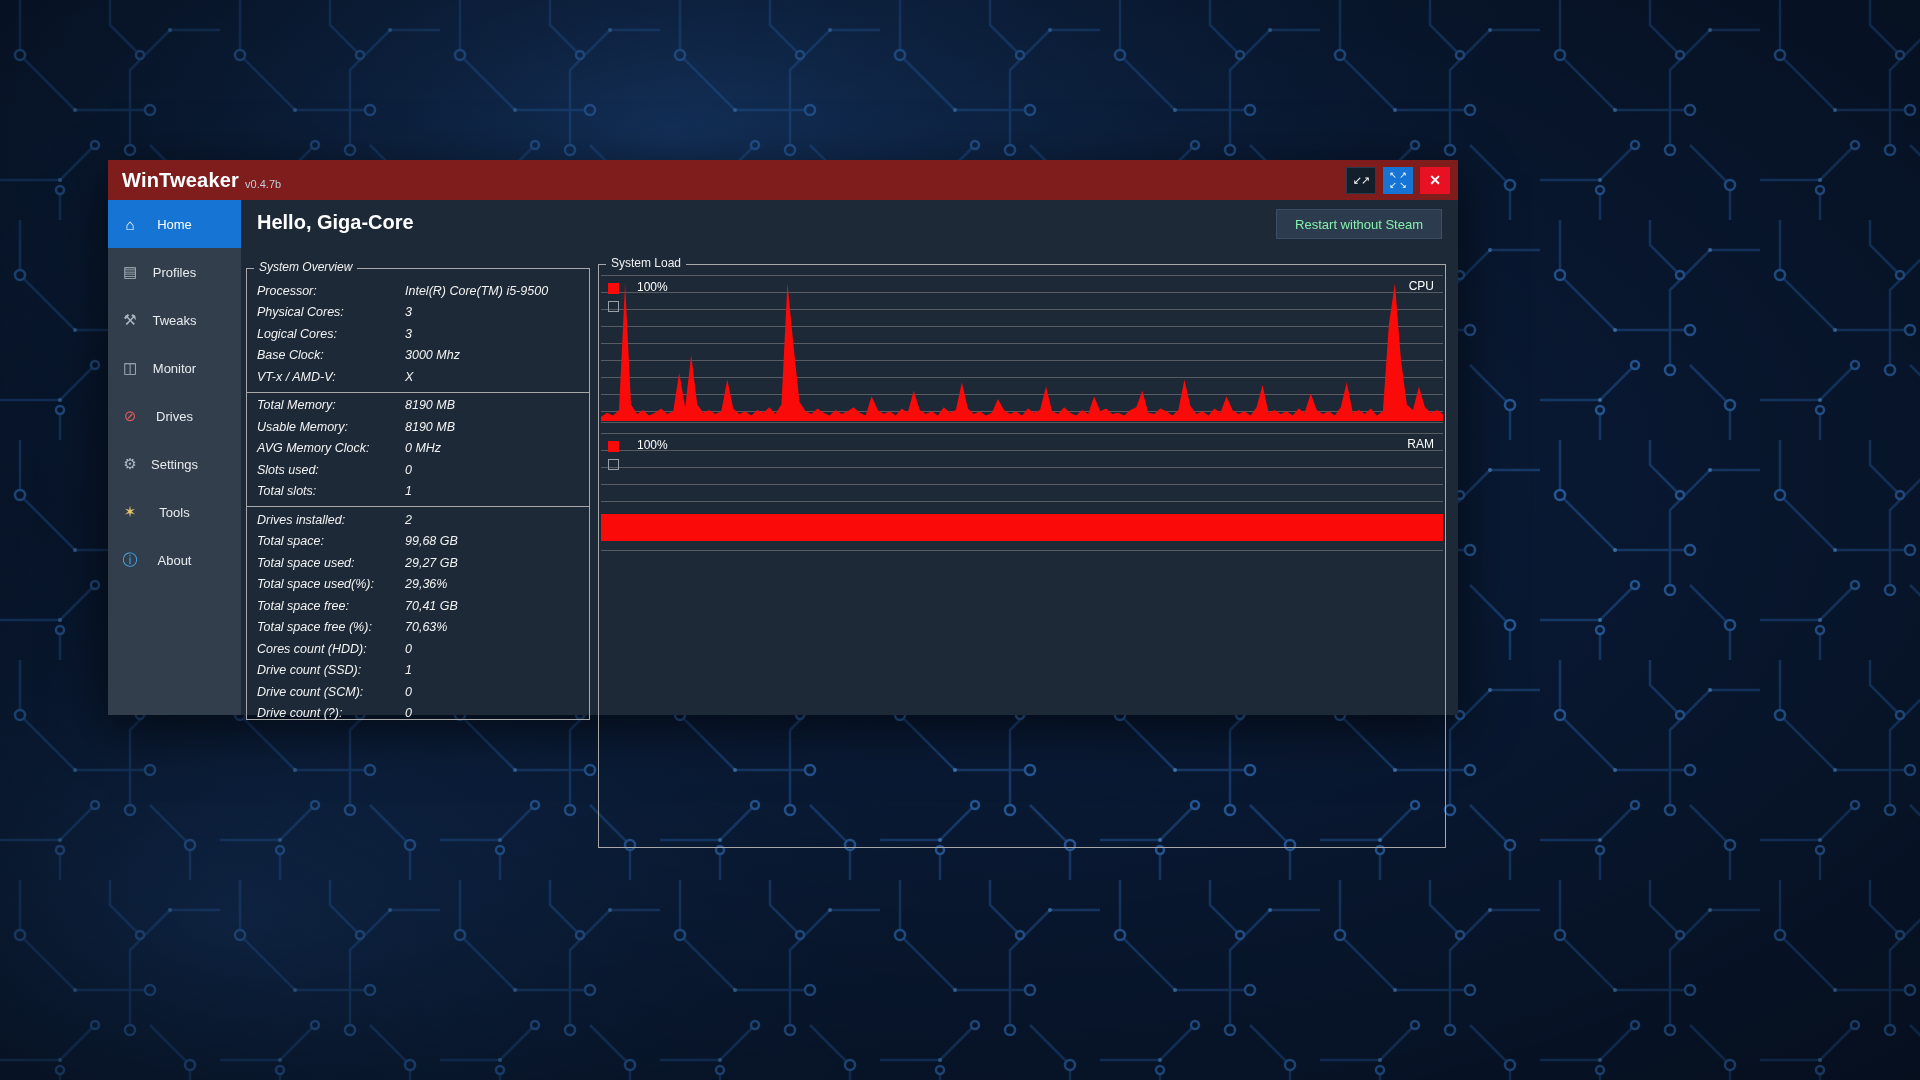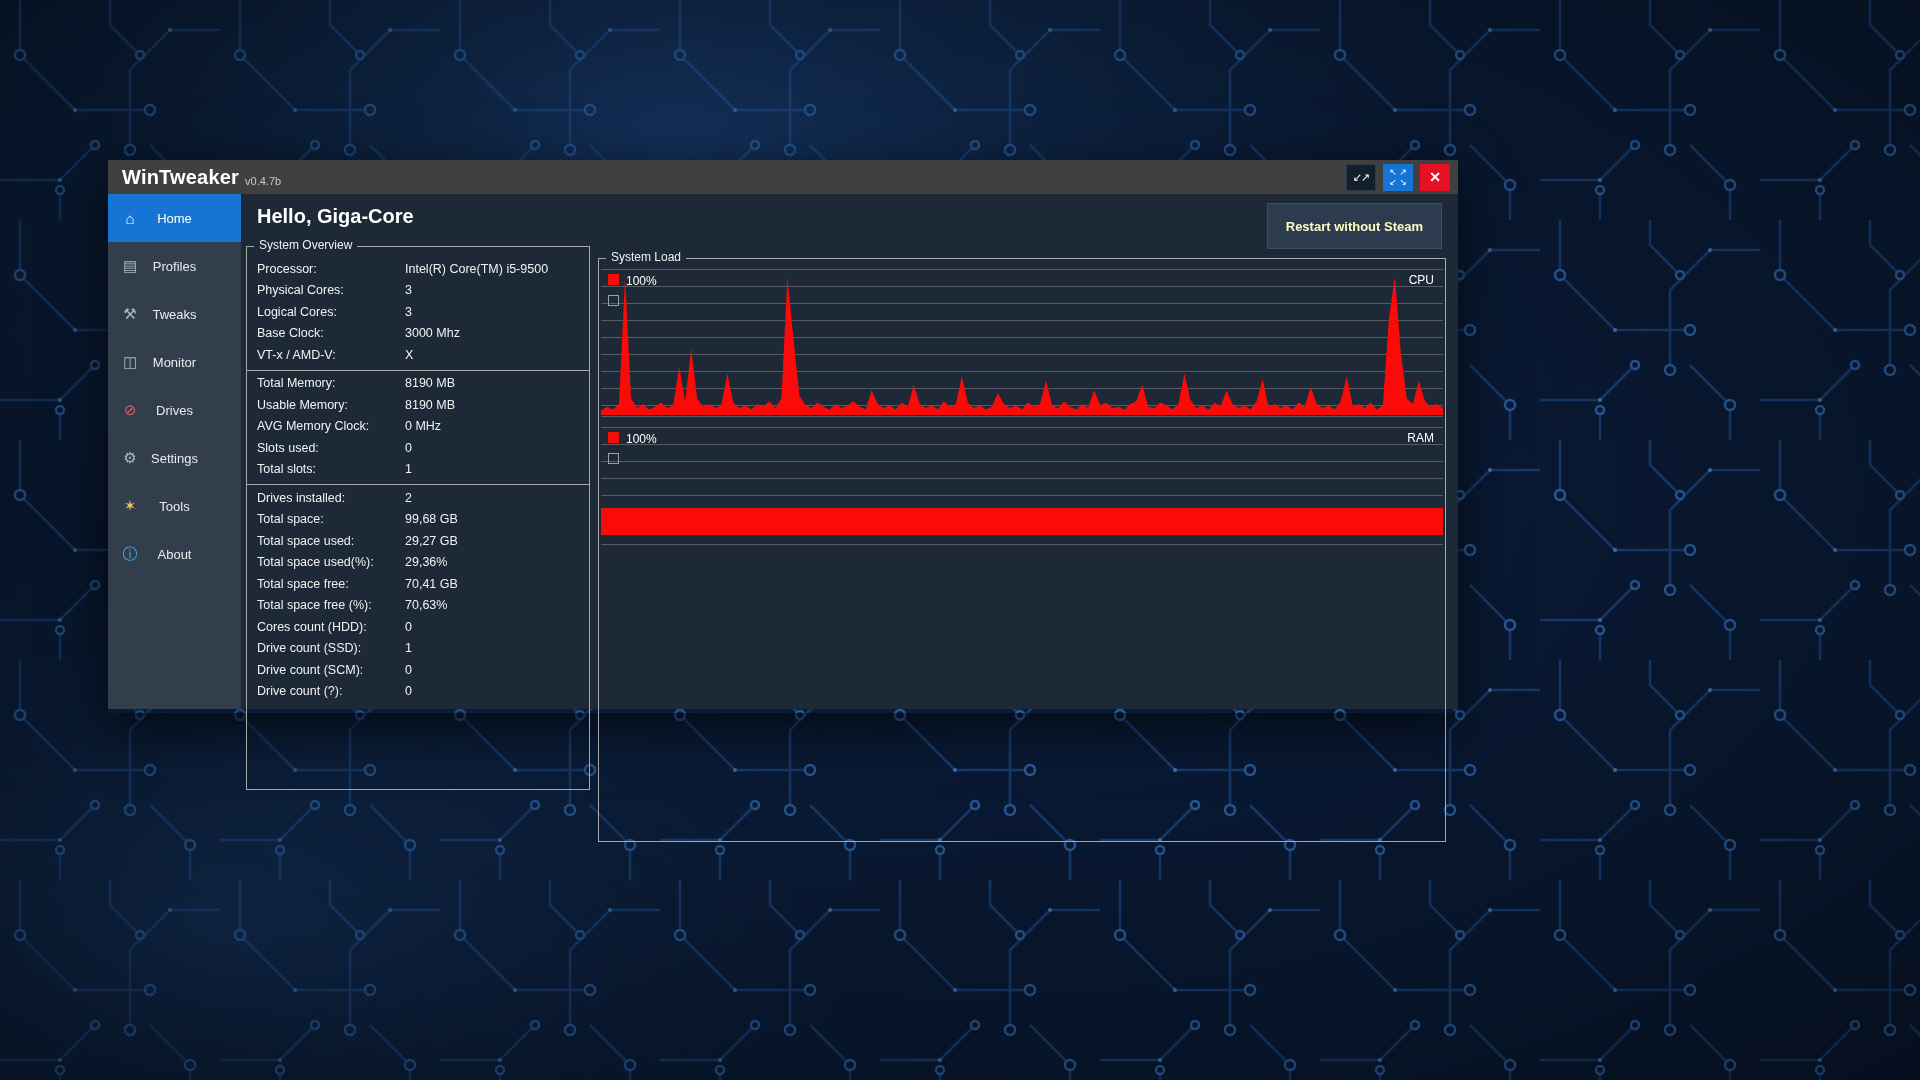--- a/index.html
+++ b/index.html
@@ -5,21 +5,21 @@
   * { box-sizing: border-box; margin: 0; padding: 0; }
   html, body { width: 1920px; height: 1080px; overflow: hidden; background:#081430;
     font-family: "Liberation Sans", sans-serif; }
 
   .wallpaper { position: fixed; inset: 0; z-index: 0; }
 
   
   .window { position: absolute; left: 108px; top: 160px; width: 1350px; height: 553px;
     z-index: 2; box-shadow: 0 14px 50px rgba(0,0,0,.65); }
 
-  .titlebar { height: 34px; background: #404040; display: flex; align-items: center;
+  .titlebar { height: 40px; background: #7f1d1d; display: flex; align-items: center;
     padding-left: 14px; justify-content: space-between; }
   .title { font-size: 20px; font-weight: bold; color: #ffffff; letter-spacing: .2px; }
   .version { font-size: 11px; color: #c2cbd4; margin-left: 6px; margin-top: 7px; }
   .controls { margin-left: auto; display: flex; gap: 7px; padding-right: 8px; }
   .ctrl { width: 30px; height: 27px; display: flex; align-items: center; justify-content: center;
     color: #fff; cursor: pointer; font-size: 11px; line-height: 1; user-select: none; }
   .ctrl.restore { background: #141f2c; border: 1px solid #2a3a4d; letter-spacing: -1px; }
   .ctrl.maximize { background: #1574d4; }
   .max-grid { display: grid; grid-template-columns: 10px 10px; grid-template-rows: 10px 10px;
     font-size: 9px; }
@@ -33,50 +33,50 @@
   .side-item { position: relative; height: 48px; display: flex; align-items: center;
     color: #e8ebee; font-size: 13px; cursor: pointer; }
   .side-item.active { background: #1574d4; color: #ffffff; }
   .side-icon { position: absolute; left: 11px; width: 22px; text-align: center; font-size: 15px; }
   .side-label { width: 100%; text-align: center; }
 
   
   .content { flex: 1; position: relative; background: #1d2936; }
   .greeting { position: absolute; left: 16px; top: 11px; font-size: 20px; font-weight: bold;
     color: #ffffff; }
-  .restart-btn { position: absolute; right: 16px; top: 9px; height: 46px; padding: 0 18px;
-    background: #2c3c4e; border: 1px solid #3c4e63; color: #fef9c3; font-size: 13px;
-    font-family: "Liberation Sans", sans-serif; cursor: pointer; font-weight: bold; }
+  .restart-btn { position: absolute; right: 16px; top: 9px; height: 30px; padding: 0 18px;
+    background: #2c3c4e; border: 1px solid #3c4e63; color: #86efac; font-size: 13px;
+    font-family: "Liberation Sans", sans-serif; cursor: pointer; }
 
   .groupbox { position: absolute; border: 1px solid #a8a8a8; }
   .group-label { position: absolute; top: -9px; left: 7px; background: #1d2936;
     padding: 0 5px; font-size: 12px; color: #f0f0f0; }
 
-  #overview-box { left: 5px; top: 52px; width: 344px; height: 544px; }
+  #overview-box { left: 5px; top: 68px; width: 344px; height: 452px; font-style: italic; }
   #load-box { left: 357px; top: 52px; width: calc(100% - 357px - 12px); height: 584px; margin-top: 12px; }
 
   .ov-rows { padding-top: 9px; }
   .ov-section { padding: 2px 0 4px 0; }
   .ov-section + .ov-section { border-top: 1px solid #a8a8a8; }
   .ov-row { display: flex; height: 21.5px; align-items: center; padding-left: 10px;
     font-size: 12.5px; color: #f2f2f2; }
   .ov-label { width: 148px; flex-shrink: 0; }
   .ov-value { flex: 1; }
 
   
   .chart { position: absolute; left: 2px; right: 2px; border-bottom: 1px solid #575c63;
     background-image: repeating-linear-gradient(to bottom,
       #575c63 0px, #575c63 1px, transparent 1px, transparent 17px); }
   #cpu-chart { top: 10px; height: 148px; }
   #ram-chart { top: 168px; height: 118px; }
   #net-chart { top: 294px; height: 152px; }
 
   .chart-title { position: absolute; top: 4px; right: 9px; font-size: 12px; color: #ffffff; }
   .legend { position: absolute; top: 5px; left: 7px; z-index: 3; }
-  .legend-row { display: flex; align-items: flex-start; gap: 7px; font-size: 12px; color: #ffffff;
+  .legend-row { display: flex; align-items: flex-end; gap: 18px; font-size: 12px; color: #ffffff;
     margin-bottom: 7px; }
   .swatch { width: 11px; height: 11px; flex-shrink: 0; }
   .checkbox { width: 11px; height: 11px; border: 1px solid #99a0a8; background: transparent;
     cursor: pointer; }
 
   .series-svg { position: absolute; left: 0; bottom: 1px; width: 100%; height: 138px; }
   .ram-band { position: absolute; left: 0; right: 0; }
   .net-blip { position: absolute; bottom: 1px; width: 6px; height: 4px; }
 </style>
 </head>

